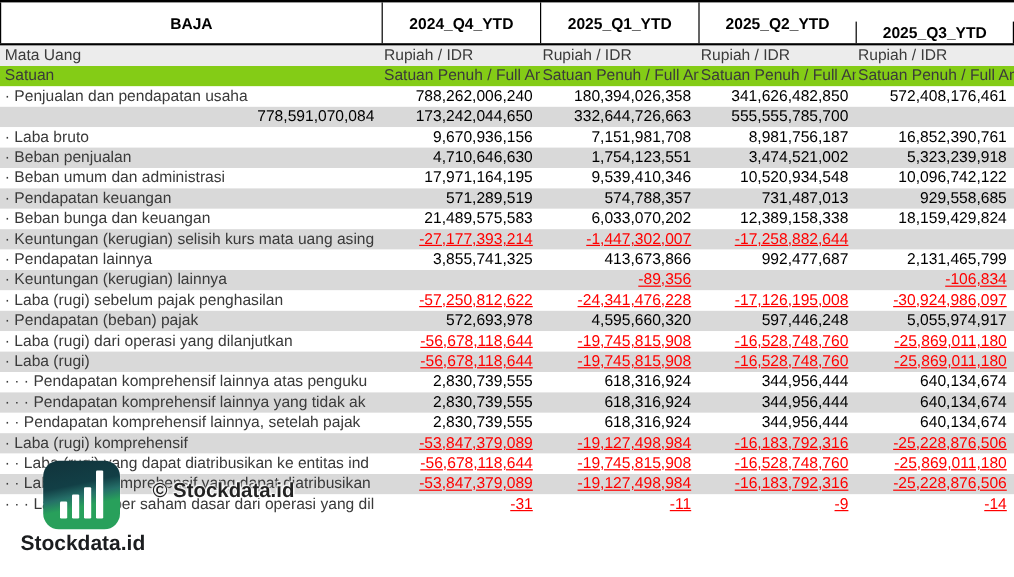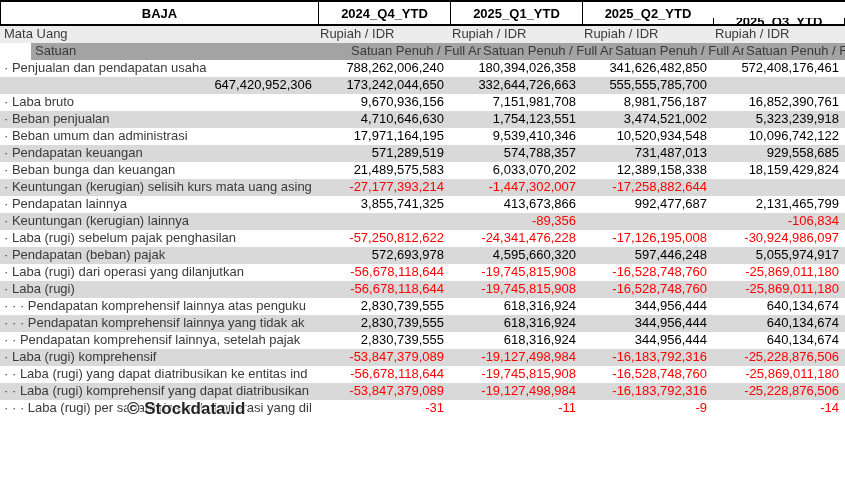--- a/index.html
+++ b/index.html
@@ -5,44 +5,44 @@
   * { margin:0; padding:0; box-sizing:border-box; }
   body { font-family: "Liberation Sans", "DejaVu Sans", sans-serif; background:#fff; }
   .screen {
     position:relative; width:845px; height:481px;
     background:#fff; overflow:hidden;
   }
   
   .fin-table { width:845px; }
   .hrow {
     display:grid; grid-template-columns:318px 132px 132px 131px 132px;
-    height:26px; border-top:2px solid #000; border-bottom:2px solid #000;
+    height:38px; border-top:2px solid #000; border-bottom:2px solid #000;
   }
   .hcell {
     display:flex; align-items:center; justify-content:center;
     font-size:13px; font-weight:bold; color:#000;
     border-left:1px solid #000; overflow:hidden; white-space:nowrap;
   }
   .hcell:first-child { border-left:1px solid #000; }
   .hcell:last-child { border-right:1px solid #000;margin-top:16px; }
   .row {
     display:grid; grid-template-columns:318px 132px 132px 131px 132px;
     height:17px; background:#fff;
   }
   .row.meta-light { background:#ececec; }
-  .row.meta-dark  { background:#a3a3a3;margin-left:31px; }
+  .row.meta-dark  { background:#84cc16; }
   .row.odd        { background:#d9d9d9; }
   .cell {
     display:flex; align-items:center; overflow:hidden; white-space:nowrap;
     font-size:13px; line-height:20.8636px;
   }
   .cell.label { color:#3a3a3a; padding-left:4px; }
   .cell.value { color:#000; justify-content:flex-end; padding-right:6px; }
   .cell.value.meta { justify-content:flex-start; padding-left:2px; padding-right:0; color:#3a3a3a; }
-  .cell.value.neg { color:#ff0000; }
+  .cell.value.neg { color:#ff0000;text-decoration:underline; }
   
   .center-watermark {
     position:absolute; left:127px; top:399px;
     font-size:17px; font-weight:bold; color:rgba(15,15,15,0.92);
     letter-spacing:0px; white-space:nowrap;
     text-shadow:0 0 2px #fff, 0 0 2px #fff, 1px 1px 1px #fff, -1px -1px 1px #fff;
   }
   .logo-block { position:absolute; left:0; top:374px; width:200px; height:100px; }
   .logo-icon {
     position:absolute; left:36px; top:10px; width:64px; height:57px;
@@ -92,21 +92,21 @@
           <div class="cell value meta">Satuan Penuh / Full Amount</div>
         </div>
         <div class="row even">
           <div class="cell label">· Penjualan dan pendapatan usaha</div>
           <div class="cell value">788,262,006,240</div>
           <div class="cell value">180,394,026,358</div>
           <div class="cell value">341,626,482,850</div>
           <div class="cell value">572,408,176,461</div>
         </div>
         <div class="row odd">
-          <div class="cell value">647,420,952,306</div>
+          <div class="cell value">778,591,070,084</div>
           <div class="cell value">173,242,044,650</div>
           <div class="cell value">332,644,726,663</div>
           <div class="cell value">555,555,785,700</div>
         </div>
         <div class="row even">
           <div class="cell label">· Laba bruto</div>
           <div class="cell value">9,670,936,156</div>
           <div class="cell value">7,151,981,708</div>
           <div class="cell value">8,981,756,187</div>
           <div class="cell value">16,852,390,761</div>
@@ -234,14 +234,25 @@
           <div class="cell value neg">-31</div>
           <div class="cell value neg">-11</div>
           <div class="cell value neg">-9</div>
           <div class="cell value neg">-14</div>
         </div>
       </div>
   </div>
 
   <div class="center-watermark">© Stockdata.id</div>
 
+  <div class="logo-block">
+    <div class="logo-icon">
+      <div class="logo-bars">
+        <span class="b1"></span>
+          <span class="b2"></span>
+          <span class="b3"></span>
+          <span class="b4"></span>
+      </div>
+    </div>
+    <div class="brand-text">Stockdata.id</div>
+  </div>
 
 </div>
 
 </body></html>

